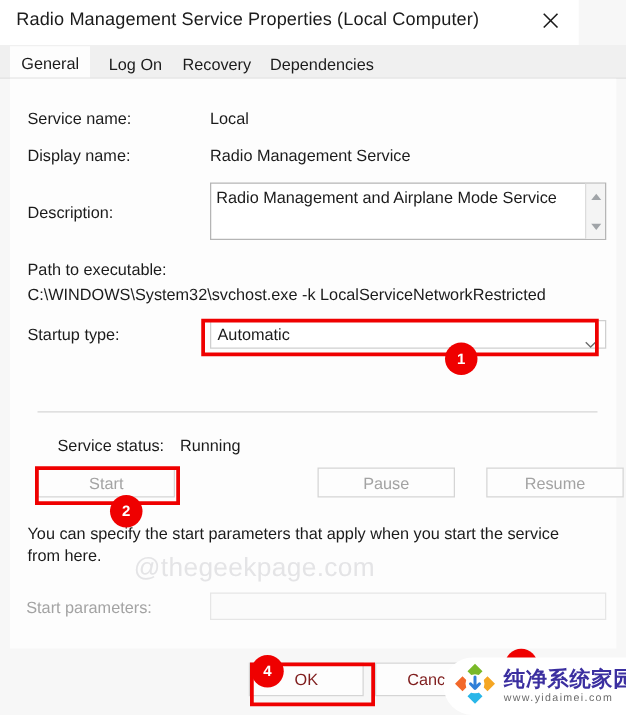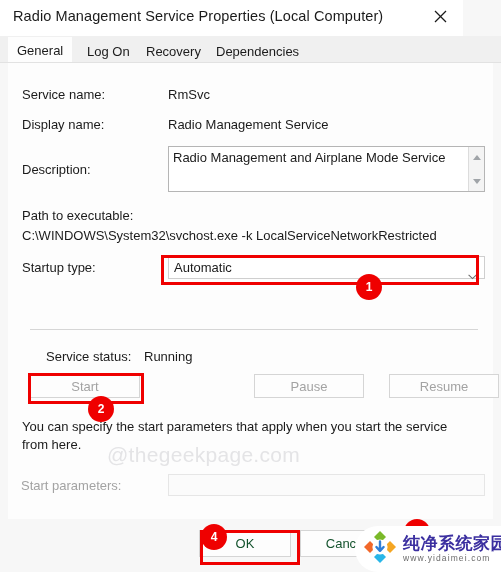--- a/index.html
+++ b/index.html
@@ -214,21 +214,21 @@
     position: absolute;
     top: 11px;
     width: 92px; height: 27px;
     background: #fdfdfd;
     border: 1px solid #d5d5d5;
     box-sizing: border-box;
     font-size: 13px;
     display: flex;
     align-items: center;
     justify-content: center;
-    color: #14532d;
+    color: #7f1d1d;
   }
 
   
   .hl {
     position: absolute;
     border: 3px solid #ef0000;
     box-sizing: border-box;
     pointer-events: none;
   }
   .badge {
@@ -312,21 +312,21 @@
   <div class="tabstrip">
     <div class="tab selected" style="left:8px;">General</div>
     <div class="tab" style="left:78px;">Log On</div>
     <div class="tab" style="left:137px;">Recovery</div>
     <div class="tab" style="left:207px;">Dependencies</div>
   </div>
 
   <div class="panel">
 
     <div class="lbl" style="left:14px; top:24px;">Service name:</div>
-    <div class="val" style="left:160px; top:24px;">RmSvc</div>
+    <div class="val" style="left:160px; top:24px;">Local</div>
 
     <div class="lbl" style="left:14px; top:54px;">Display name:</div>
     <div class="val" style="left:160px; top:54px;">Radio Management Service</div>
 
     <div class="lbl" style="left:14px; top:99px;">Description:</div>
 
     <div class="descbox">
       <div class="desctext">Radio Management and Airplane Mode Service</div>
       <div class="scrollbar">
         <div class="sb-arrow up">

